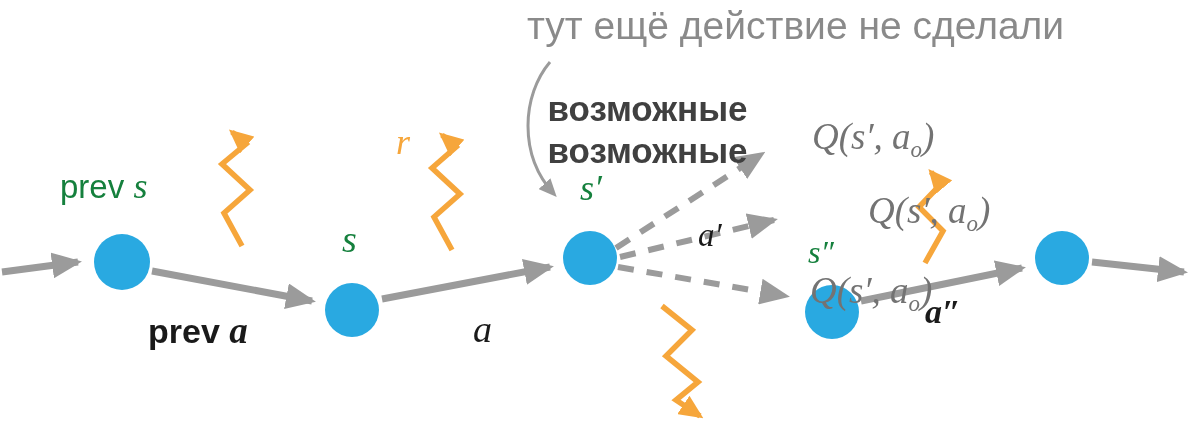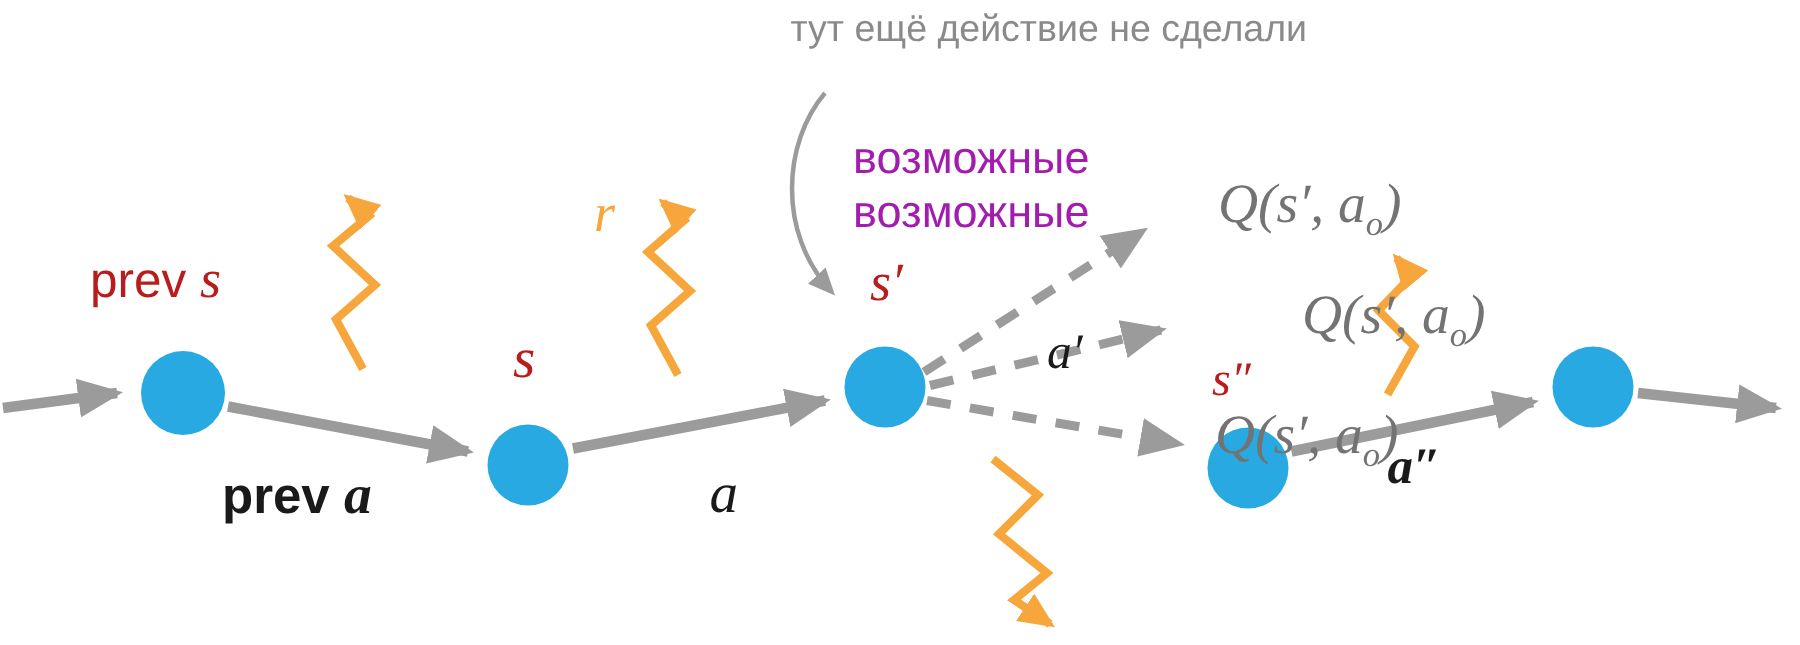--- a/index.html
+++ b/index.html
@@ -20,38 +20,38 @@
     left: 0;
     top: 0;
   }
   .label {
     position: absolute;
     white-space: nowrap;
     line-height: 1.05;
   }
   .note {
     left: 527px; top: 6px;
-    font-size: 25px;
+    font-size: 39px;
     color: #8a8a8a;
   }
   .possible {
     left: 540px; top: 88px;
     width: 215px;
     text-align: center;
-    font-weight: normal;
-    font-size: 30px;
-    color: #a21caf;
+    font-weight: bold;
+    font-size: 35px;
+    color: #404040;
     line-height: 1.2;
     white-space: normal;
   }
   .math {
     font-family: "Liberation Serif", serif;
     font-style: italic;
   }
-  .blue  { color: #b91c1c; }
+  .blue  { color: #15803d; }
   .orange-text { color: #f6a63b; }
   .black { color: #1a1a1a; }
 
   .prev-s { left: 60px;  top: 168px; font-size: 33px; }
   .prev-s .math { font-size: 36px; }
   .s-label  { left: 342px; top: 220px; font-size: 38px; }
   .r-label  { left: 396px; top: 124px; font-size: 36px; }
   .sp-label { left: 580px; top: 170px; font-size: 36px; }
   .sdp-label{ left: 808px; top: 236px; font-size: 32px; }
   .prev-a { left: 148px; top: 312px; font-size: 34px; color:#1a1a1a;font-weight:bold; }

